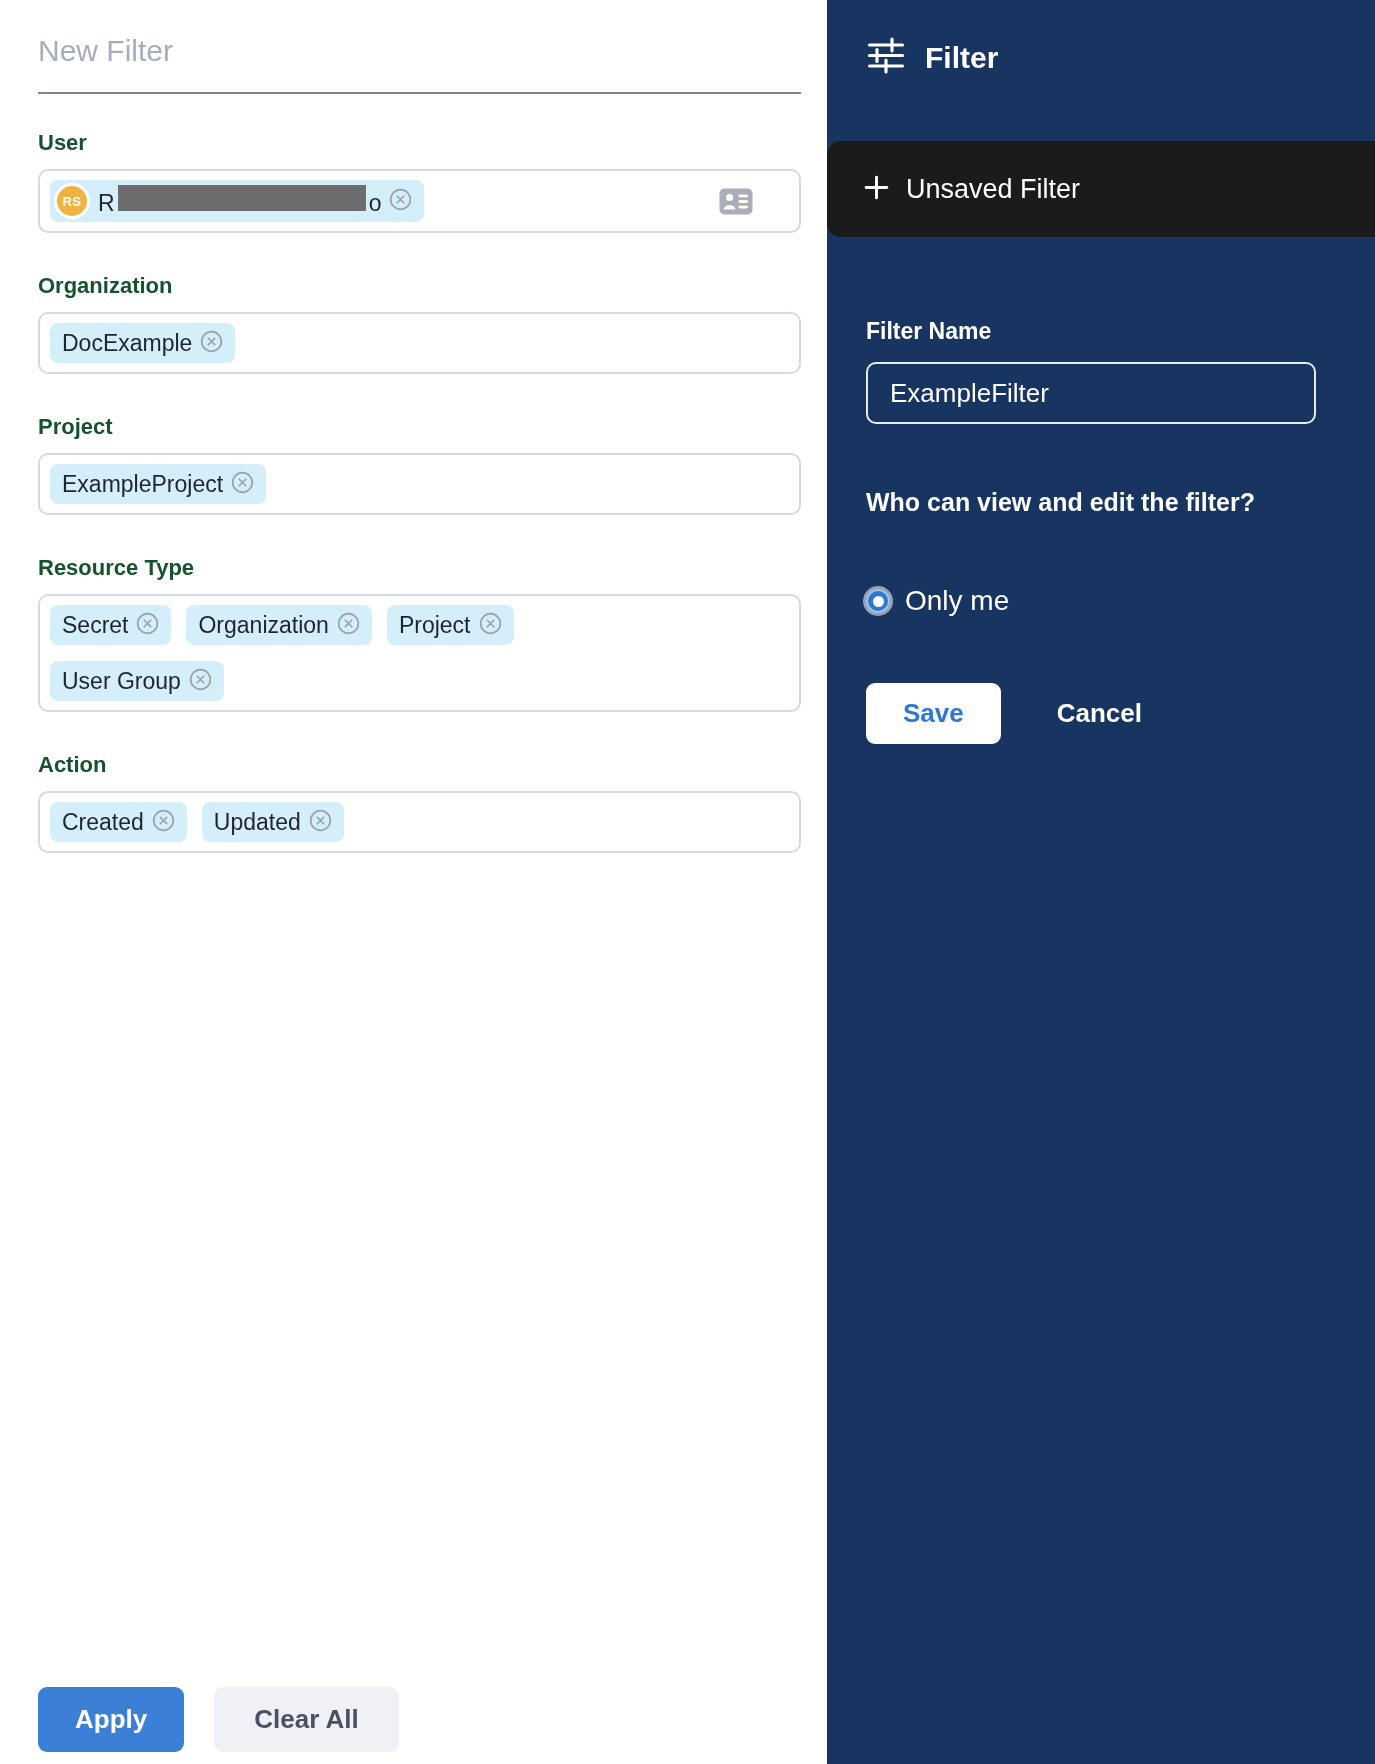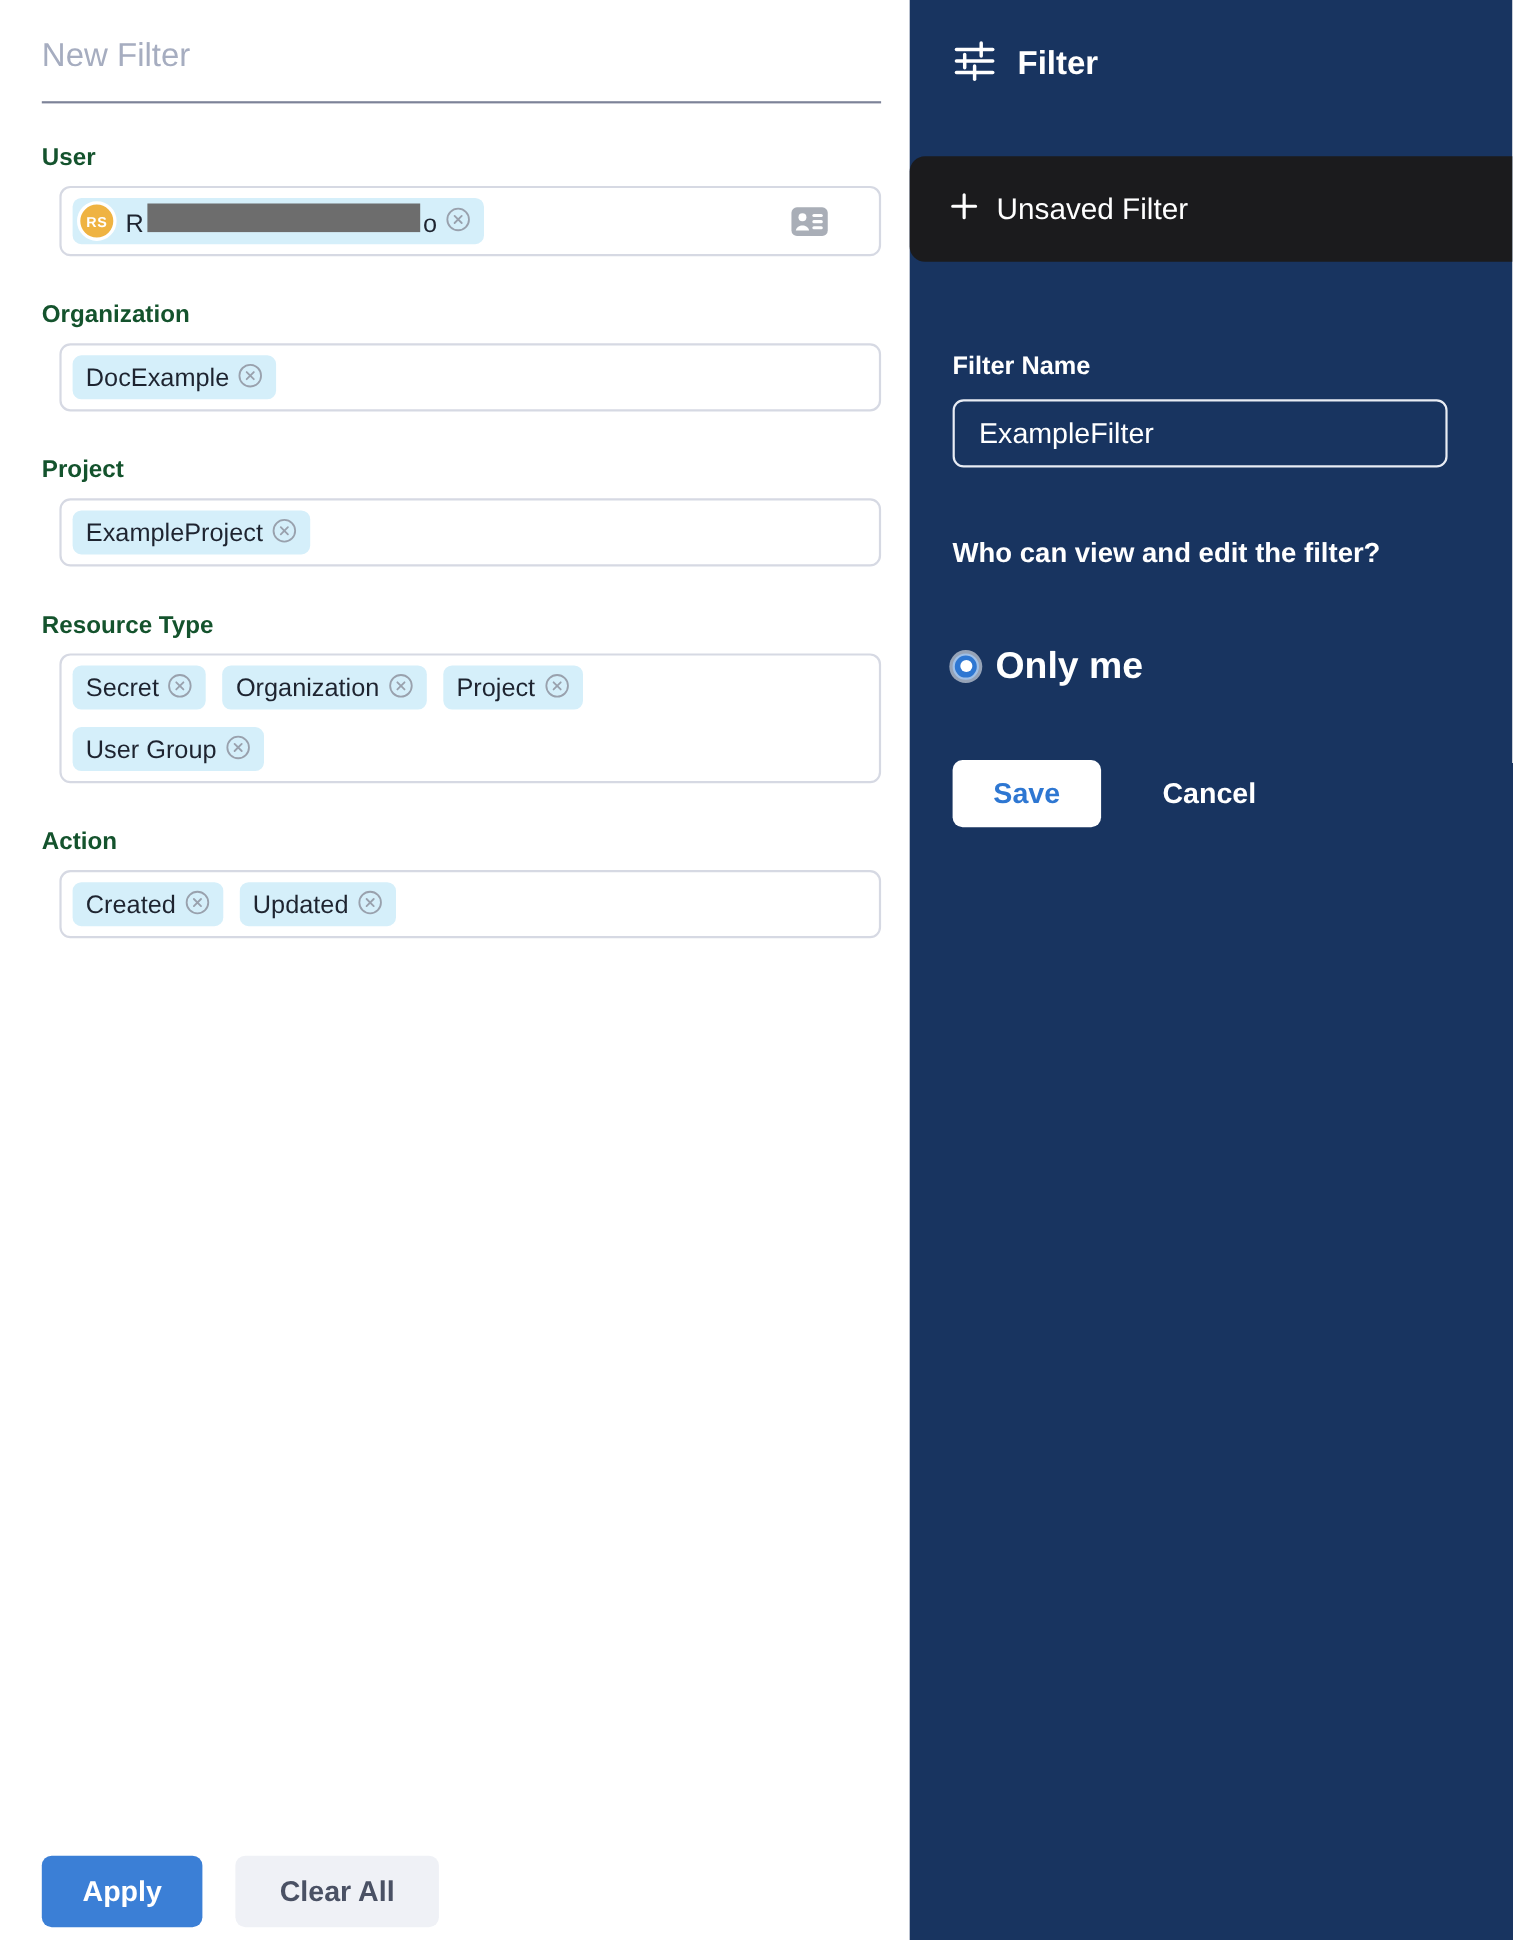--- a/index.html
+++ b/index.html
@@ -16,21 +16,21 @@
     width:100%; border:none; outline:none; font-family:"Liberation Sans", sans-serif;
     font-size:30px; color:#5b6172; padding:0; background:transparent;
   }
   .new-filter-input::placeholder { color:#a6adc0; opacity:1; }
   .divider { margin-top:24px; border-top:2px solid #7d8398; height:0; }
 
   .field-label { margin-top:40px; font-size:22px; font-weight:600; color:#14532d; }
   .field-label.first { margin-top:36px; }
   .input-box {
     margin-top:13px; min-height:62px; border:2px solid #d6d9e3; border-radius:10px;
-    background:#fff; padding:9px 10px; display:flex; flex-wrap:wrap; gap:8px 15px; align-items:center;margin-left:16px;
+    background:#fff; padding:9px 10px; display:flex; flex-wrap:wrap; gap:8px 15px; align-items:center;
   }
   .chip {
     display:inline-flex; align-items:center; gap:8px; height:40px;
     background:#d5effa; border-radius:8px; padding:0 12px;
     font-size:23px; color:#1e2430; white-space:nowrap;
   }
   .chip.user-chip { padding-left:4px; height:42px; }
   .avatar {
     width:36px; height:36px; border-radius:50%; background:#efb342; border:3px solid #ffffff;
     color:#ffffff; font-size:13px; font-weight:700; letter-spacing:.5px;
@@ -66,21 +66,21 @@
     font-family:"Liberation Sans", sans-serif; padding:0 22px; outline:none;
   }
   .question { margin-top:64px; font-size:25px; font-weight:700; }
 
   .radio-group { margin-top:68px; display:flex; flex-direction:column; gap:13px; }
   .radio-row { display:flex; align-items:center; gap:15px; cursor:pointer; }
   .radio { width:24px; height:24px; border-radius:50%; display:inline-flex; align-items:center; justify-content:center; flex:0 0 auto; }
   .radio.sel { background:#2e77d2; border:2px solid #9fc0e8; box-shadow:0 0 0 3px rgba(255,255,255,.55); }
   .radio.sel .dot { width:11px; height:11px; border-radius:50%; background:#ffffff; }
   .radio.unsel { background:#ffffff; border:3px solid #2e77d2; width:28px; height:28px; }
-  .radio-label { font-size:34px; color:#ffffff;font-weight:bold; }
+  .radio-label { font-size:28px; color:#ffffff; }
 
   .sp-actions { margin-top:66px; display:flex; align-items:center; }
   .btn-save { background:#ffffff; color:#2e77d2; padding:15px 37px; }
   .btn-cancel { background:none; border:none; color:#ffffff; font-size:26px; font-weight:700; margin-left:50px; cursor:pointer; font-family:"Liberation Sans", sans-serif; }
 </style>
 </head>
 <body>
 
 <div class="canvas">
 

